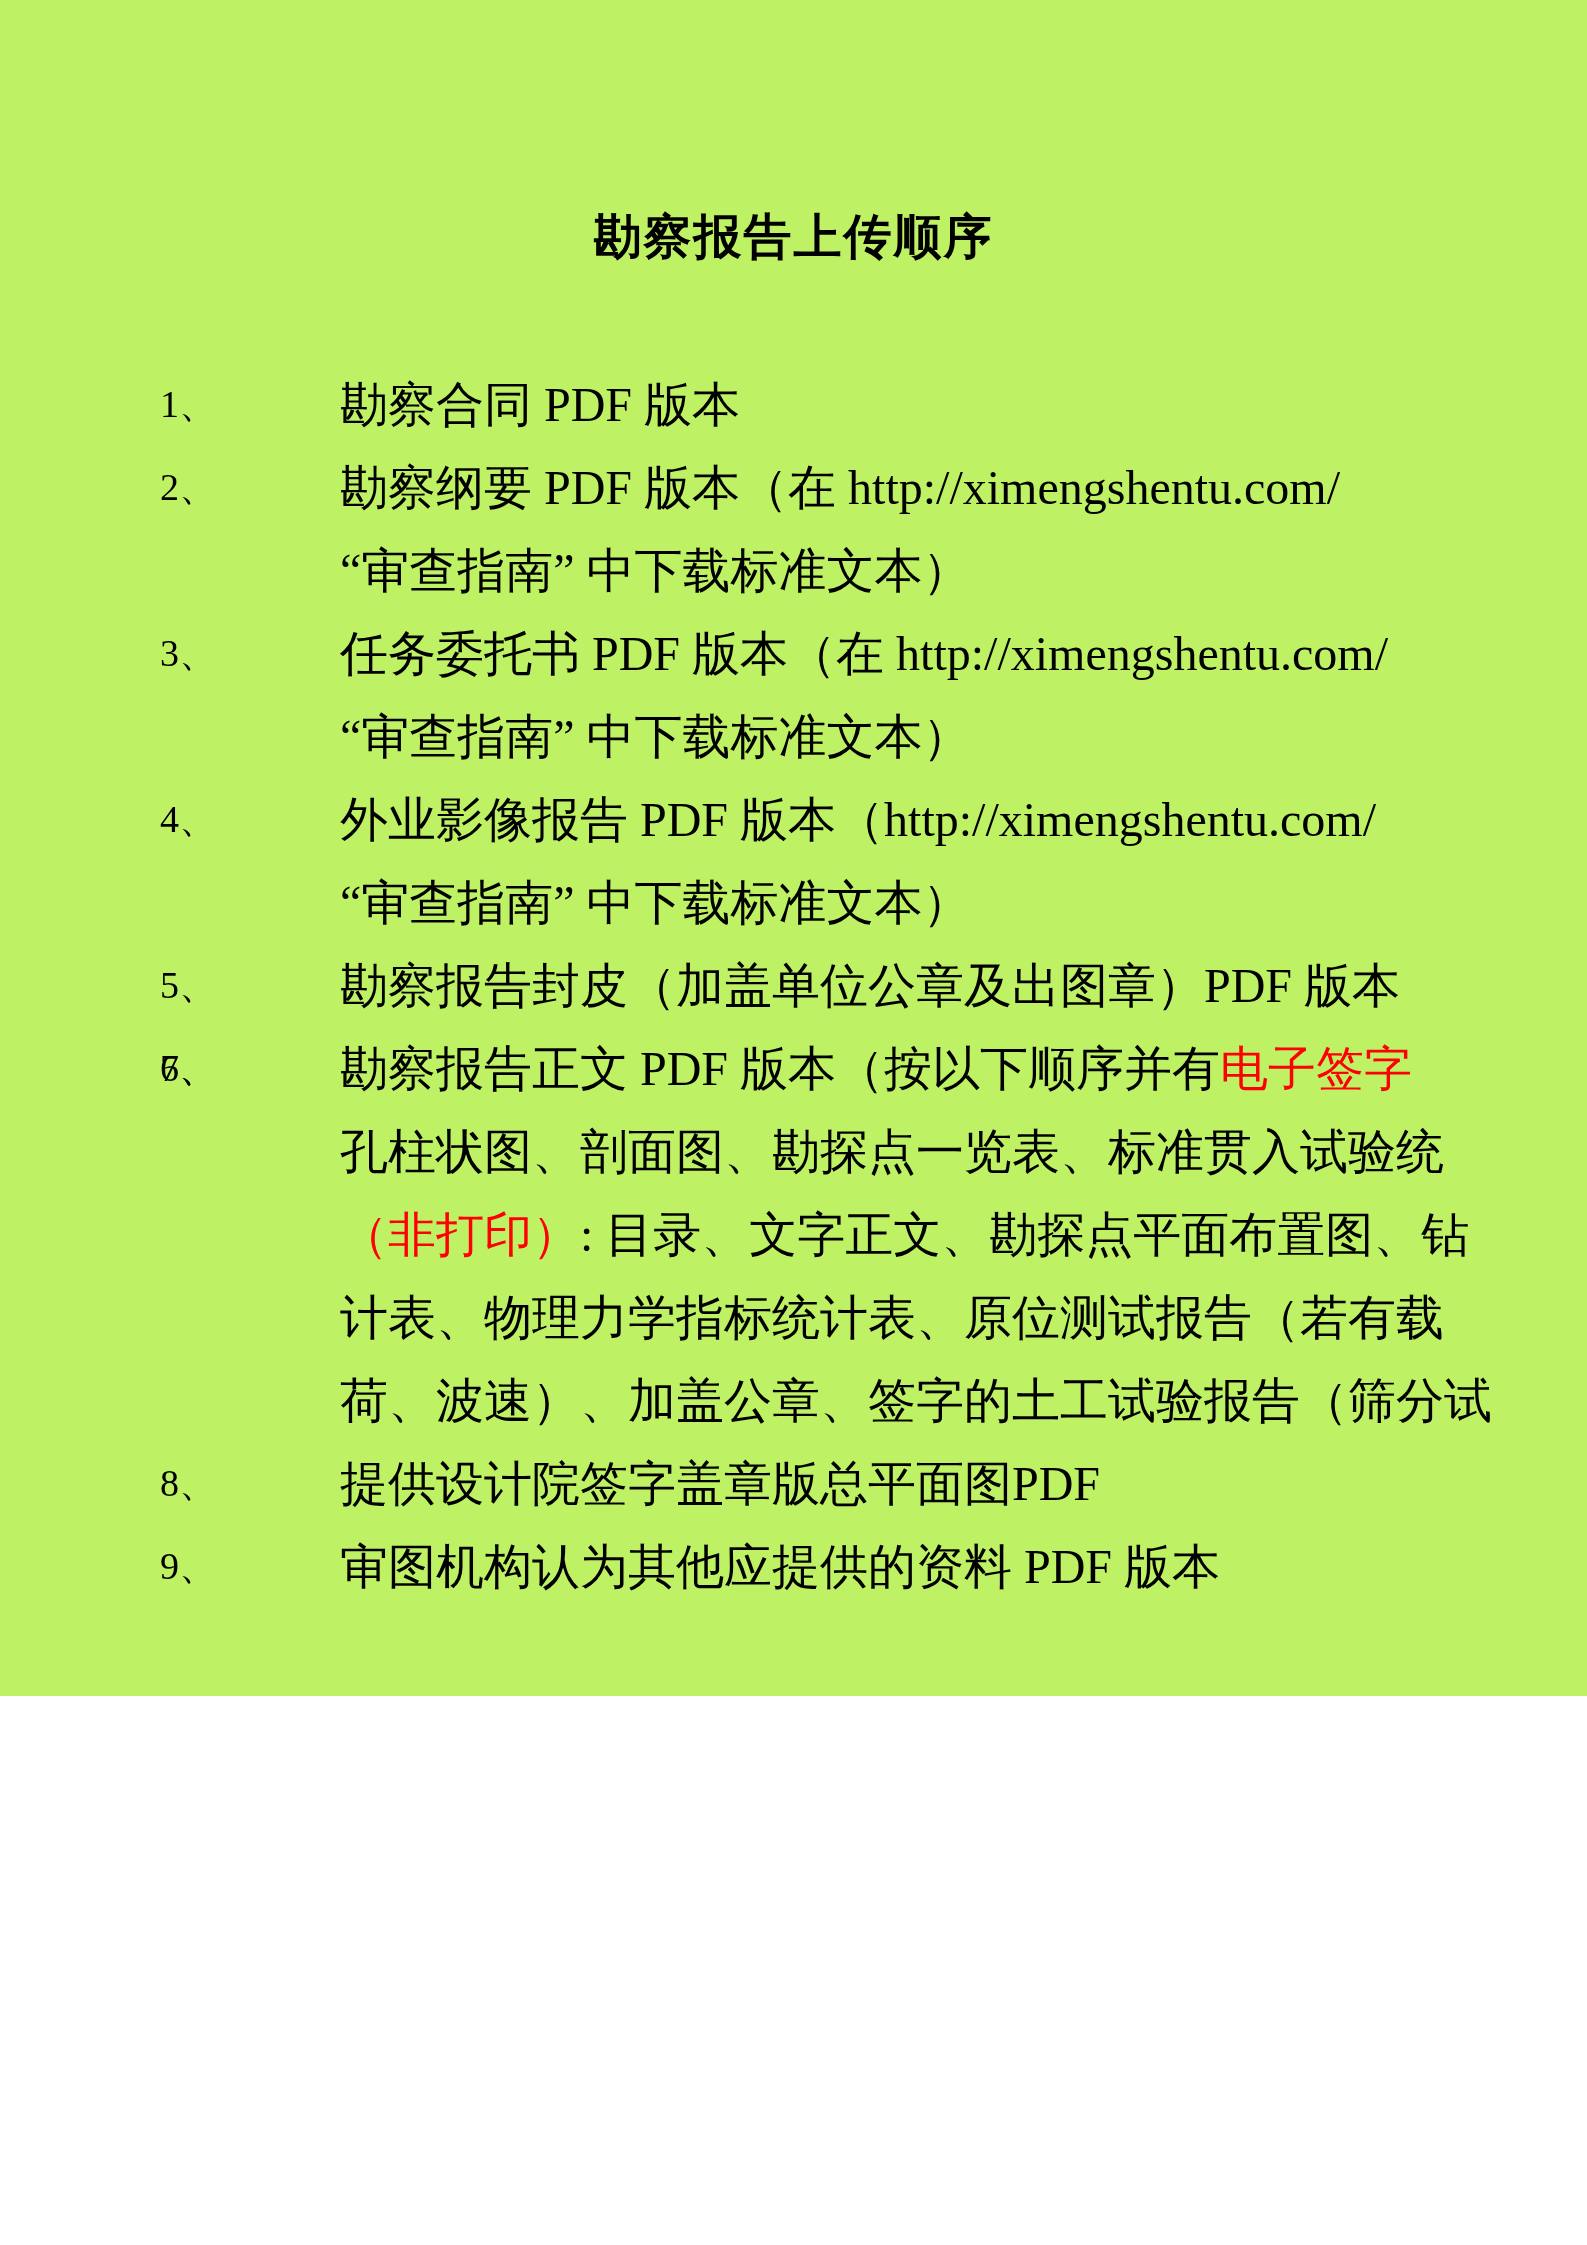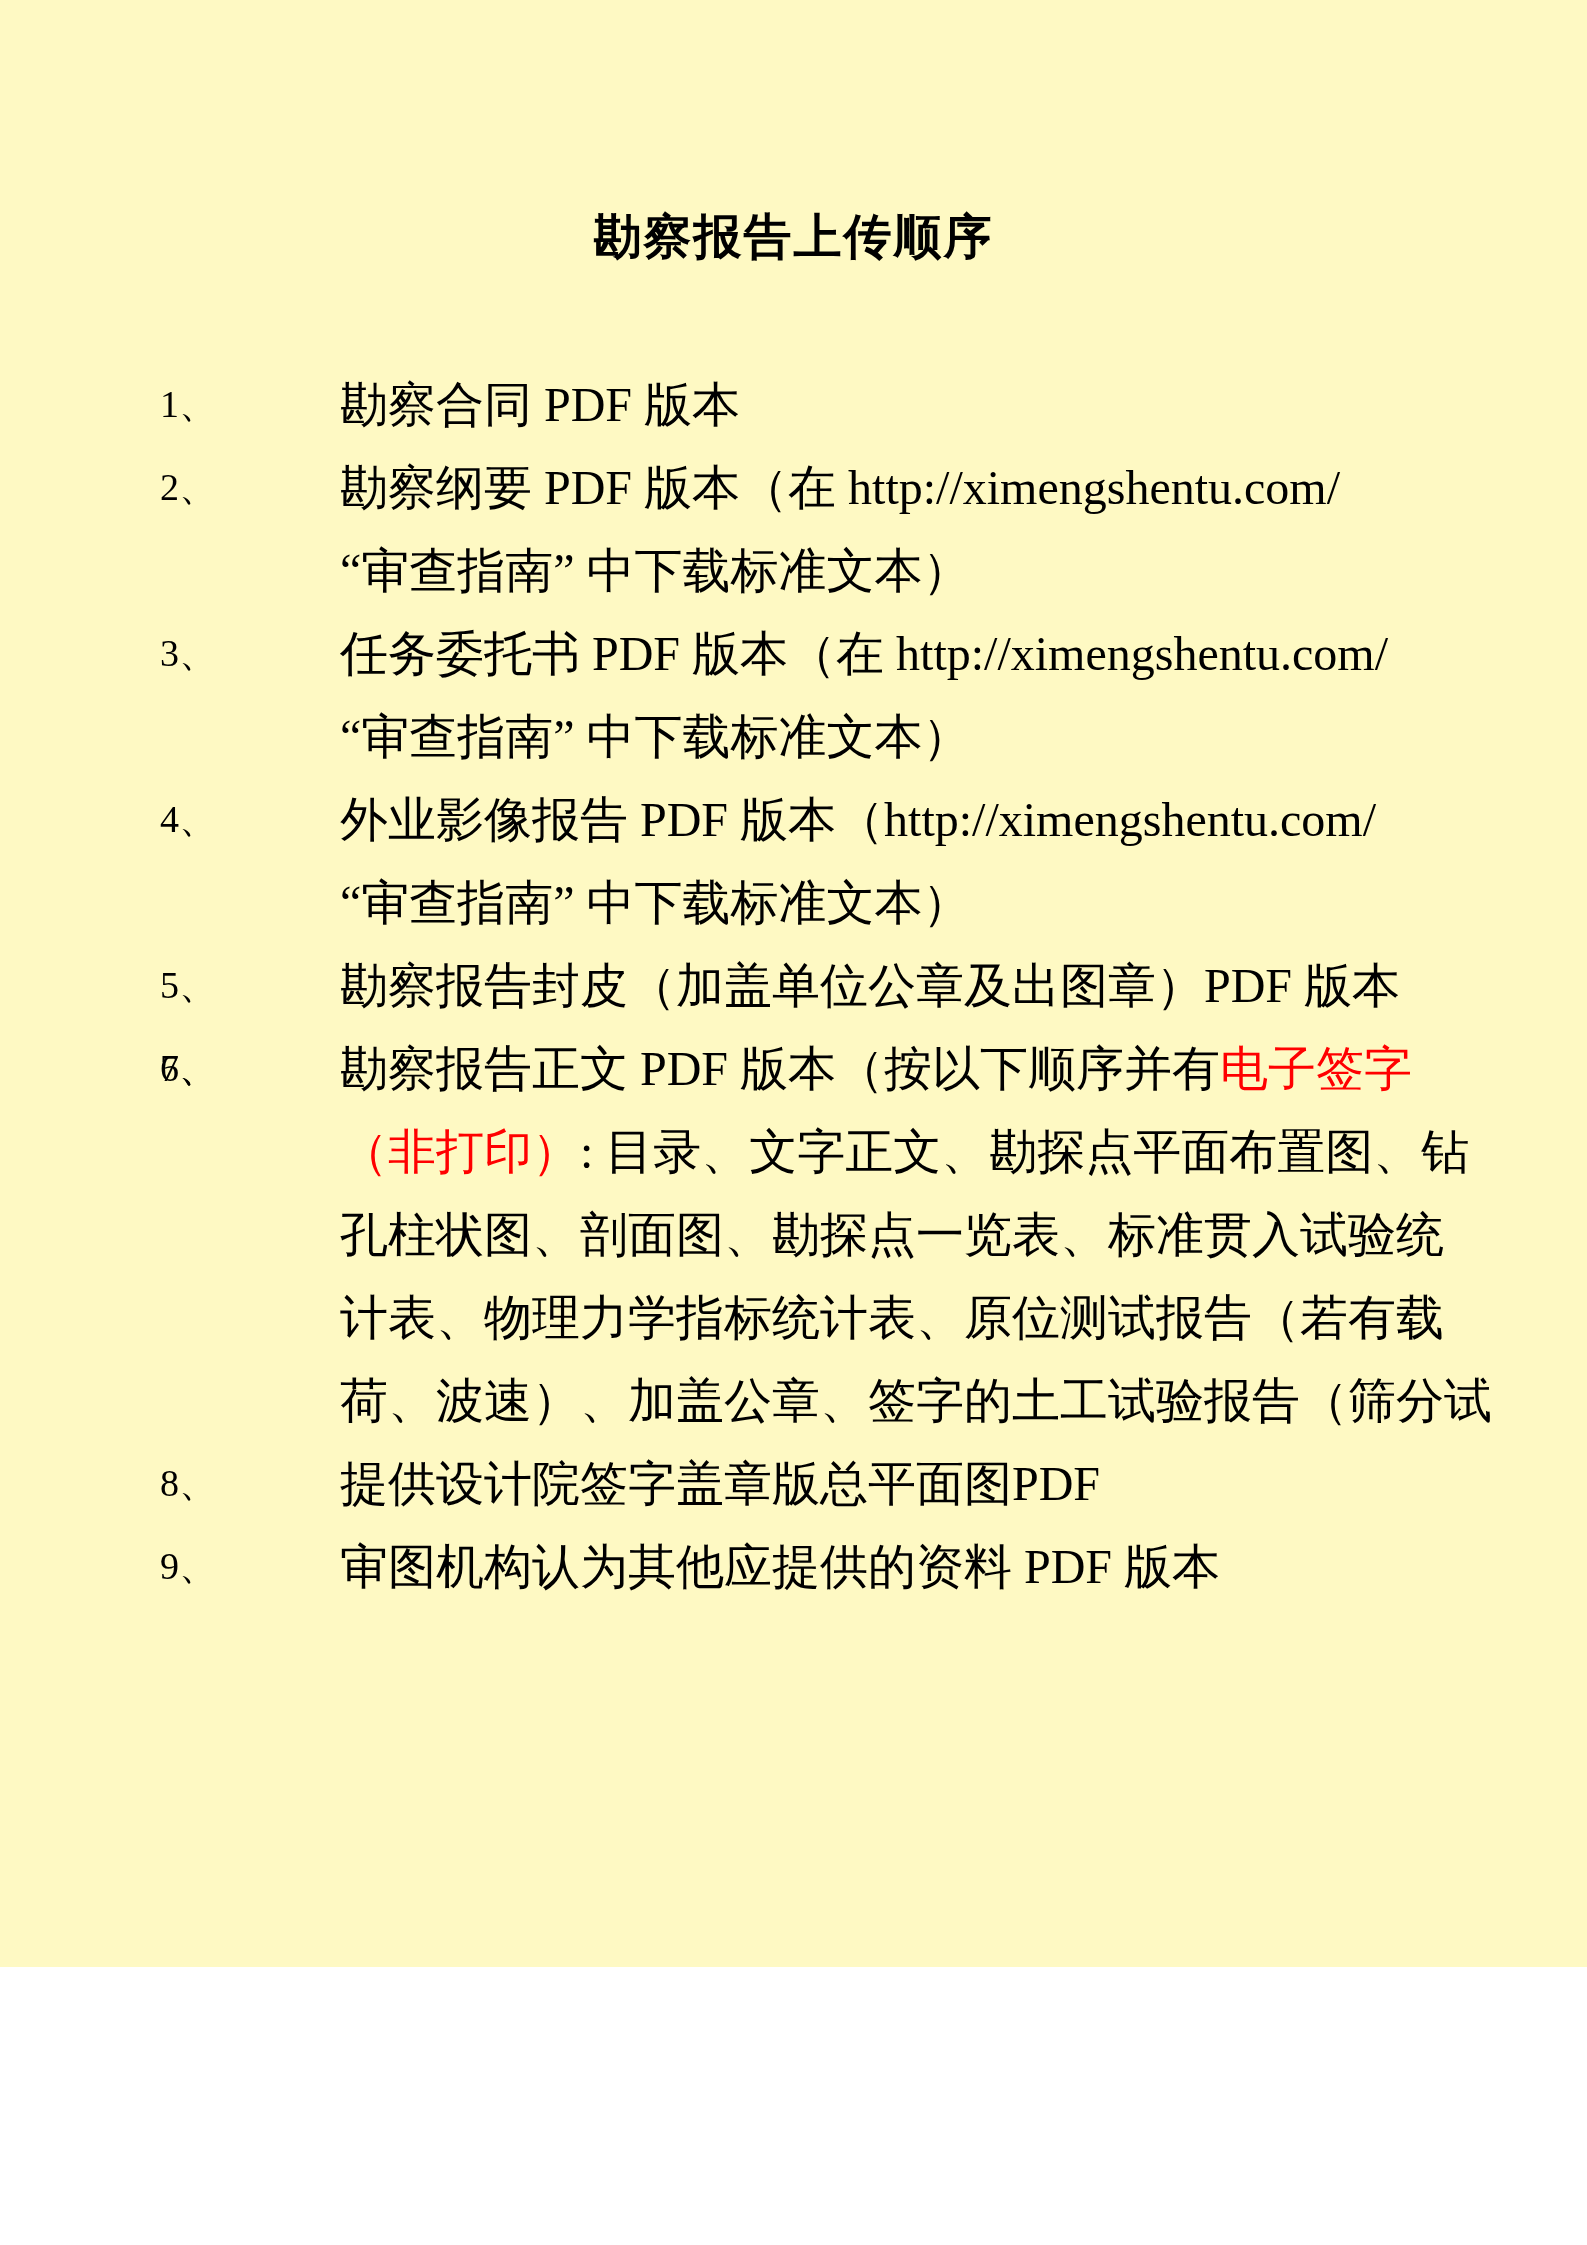--- a/index.html
+++ b/index.html
@@ -7,22 +7,22 @@
   body {
     width: 1587px;
     height: 2245px;
     position: relative;
     font-family: "Liberation Serif", "DejaVu Serif", serif;
     color: #000000;
     overflow: hidden;
   }
   .page {
     width: 1587px;
-    height: 1967px;
-    background: #fef9c3;
+    height: 1696px;
+    background: #bef264;
   }
   .doc-title {
     padding-top: 208px;
     text-align: center;
     font-family: "Liberation Sans", "DejaVu Sans", sans-serif;
     font-weight: 700;
     font-size: 48px;
     line-height: 58px;
     color: #000000;
     letter-spacing: 2px;
@@ -91,22 +91,22 @@
           <div class="line"><span style="color: rgb(0, 0, 0);">勘察报告封皮（加盖单位公章及出图章）PDF 版本</span></div>
         </div>
       </div>
       <div class="item">
         <span class="num">6、</span>
       </div>
       <div class="item">
         <span class="num">7、</span>
         <div class="content">
           <div class="line"><span style="color: rgb(0, 0, 0);">勘察报告正文 PDF 版本（按以下顺序并有</span><span style="color: rgb(255, 0, 0);">电子签字</span></div>
+          <div class="line"><span style="color: rgb(0, 0, 0);">孔柱状图、剖面图、勘探点一览表、标准贯入试验统</span></div>
           <div class="line"><span style="color: rgb(255, 0, 0);">（非打印）</span><span style="color: rgb(0, 0, 0);">: 目录、文字正文、勘探点平面布置图、钻</span></div>
-          <div class="line"><span style="color: rgb(0, 0, 0);">孔柱状图、剖面图、勘探点一览表、标准贯入试验统</span></div>
           <div class="line"><span style="color: rgb(0, 0, 0);">计表、物理力学指标统计表、原位测试报告（若有载</span></div>
           <div class="line"><span style="color: rgb(0, 0, 0);">荷、波速）、加盖公章、签字的土工试验报告（筛分试</span></div>
         </div>
       </div>
       <div class="item">
         <span class="num">8、</span>
         <div class="content">
           <div class="line"><span style="color: rgb(0, 0, 0); text-align: center;">提供设计院签字盖章版总平面图PDF</span></div>
         </div>
       </div>

